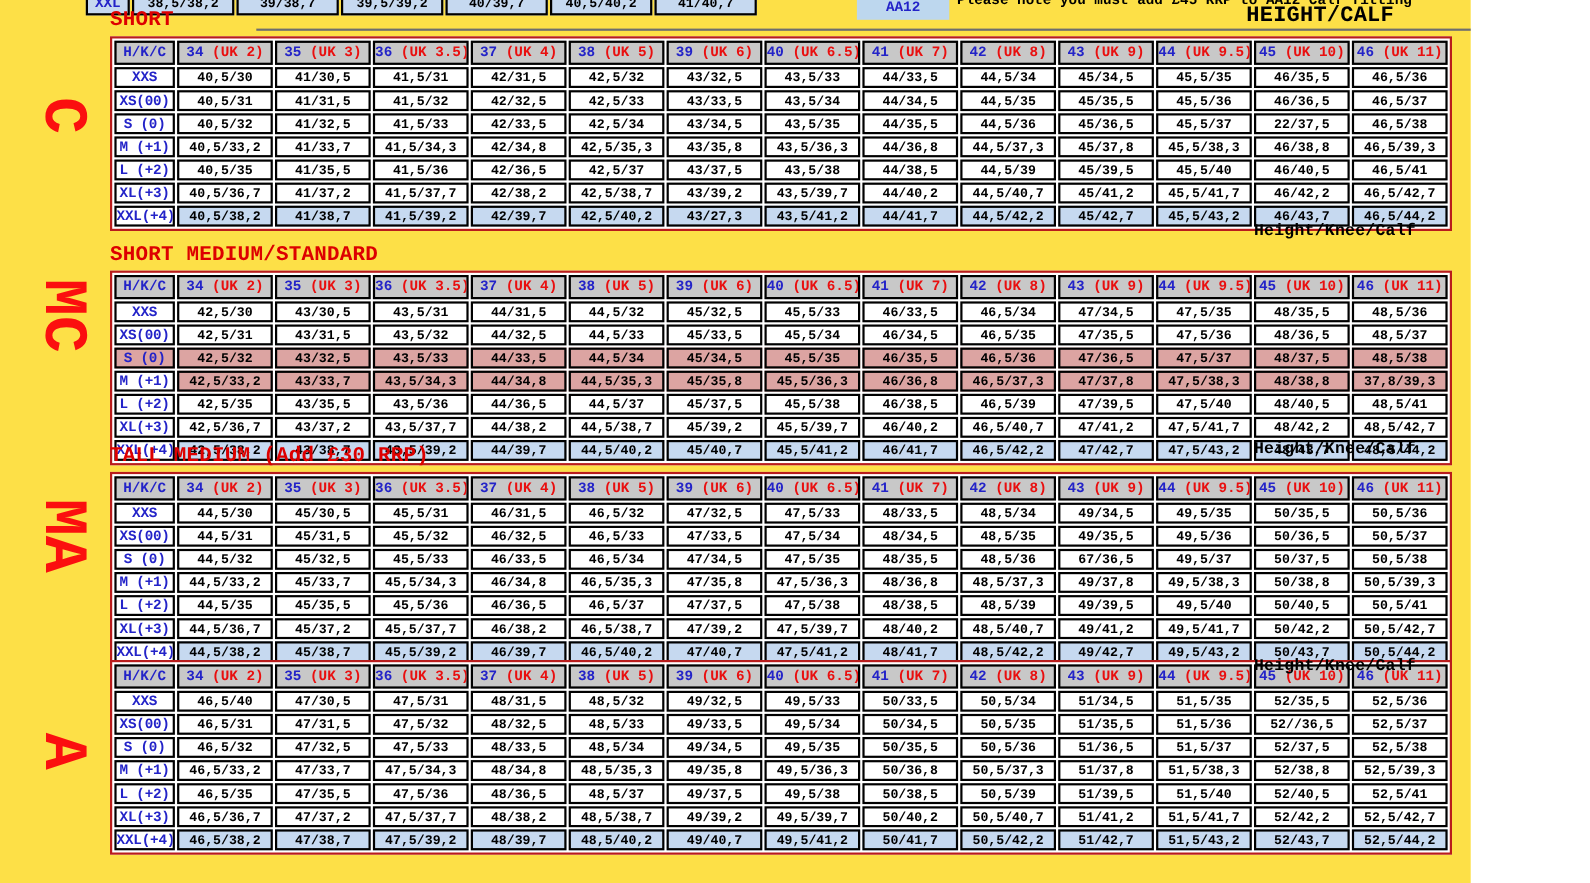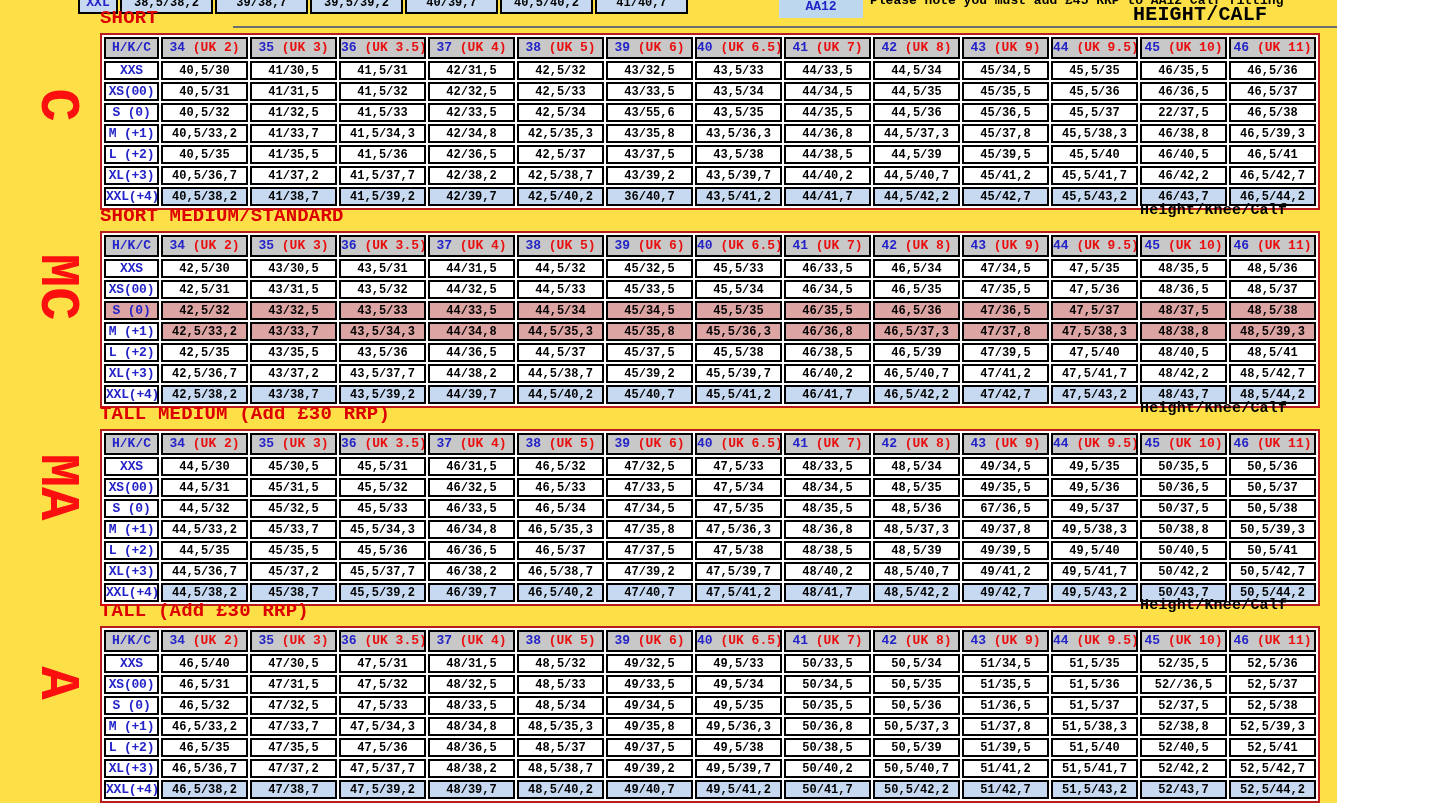--- a/index.html
+++ b/index.html
@@ -136,21 +136,21 @@
               <td class="bg-plain">46/36,5</td>
               <td class="bg-plain">46,5/37</td>
             </tr>
             <tr>
               <th class="bg-plain">S (0)</th>
               <td class="bg-plain">40,5/32</td>
               <td class="bg-plain">41/32,5</td>
               <td class="bg-plain">41,5/33</td>
               <td class="bg-plain">42/33,5</td>
               <td class="bg-plain">42,5/34</td>
-              <td class="bg-plain">43/55,6</td>
+              <td class="bg-plain">43/34,5</td>
               <td class="bg-plain">43,5/35</td>
               <td class="bg-plain">44/35,5</td>
               <td class="bg-plain">44,5/36</td>
               <td class="bg-plain">45/36,5</td>
               <td class="bg-plain">45,5/37</td>
               <td class="bg-plain">22/37,5</td>
               <td class="bg-plain">46,5/38</td>
             </tr>
             <tr>
               <th class="bg-plain">M (+1)</th>
@@ -200,33 +200,33 @@
               <td class="bg-plain">46/42,2</td>
               <td class="bg-plain">46,5/42,7</td>
             </tr>
             <tr>
               <th class="bg-plain">XXL(+4)</th>
               <td class="bg-blue">40,5/38,2</td>
               <td class="bg-blue">41/38,7</td>
               <td class="bg-blue">41,5/39,2</td>
               <td class="bg-blue">42/39,7</td>
               <td class="bg-blue">42,5/40,2</td>
-              <td class="bg-blue">36/40,7</td>
+              <td class="bg-blue">43/27,3</td>
               <td class="bg-blue">43,5/41,2</td>
               <td class="bg-blue">44/41,7</td>
               <td class="bg-blue">44,5/42,2</td>
               <td class="bg-blue">45/42,7</td>
               <td class="bg-blue">45,5/43,2</td>
               <td class="bg-blue">46/43,7</td>
               <td class="bg-blue">46,5/44,2</td>
             </tr>
           </tbody>
         </table>
       </div>
-      <div class="sec" style="top: 205px;">
+      <div class="sec" style="top: 220px;">
         <div class="sec-title">SHORT MEDIUM/STANDARD</div>
         <table class="size">
           <colgroup>
             <col style="width: 55px;">
             <col style="width: 87px;">
             <col style="width: 87px;">
             <col style="width: 87px;">
             <col style="width: 87px;">
             <col style="width: 87px;">
             <col style="width: 87px;">
@@ -312,21 +312,21 @@
               <td class="bg-pink">43,5/34,3</td>
               <td class="bg-pink">44/34,8</td>
               <td class="bg-pink">44,5/35,3</td>
               <td class="bg-pink">45/35,8</td>
               <td class="bg-pink">45,5/36,3</td>
               <td class="bg-pink">46/36,8</td>
               <td class="bg-pink">46,5/37,3</td>
               <td class="bg-pink">47/37,8</td>
               <td class="bg-pink">47,5/38,3</td>
               <td class="bg-pink">48/38,8</td>
-              <td class="bg-pink">48,5/39,3</td>
+              <td class="bg-pink">37,8/39,3</td>
             </tr>
             <tr>
               <th class="bg-plain">L (+2)</th>
               <td class="bg-plain">42,5/35</td>
               <td class="bg-plain">43/35,5</td>
               <td class="bg-plain">43,5/36</td>
               <td class="bg-plain">44/36,5</td>
               <td class="bg-plain">44,5/37</td>
               <td class="bg-plain">45/37,5</td>
               <td class="bg-plain">45,5/38</td>
@@ -519,21 +519,20 @@
               <td class="bg-blue">48,5/42,2</td>
               <td class="bg-blue">49/42,7</td>
               <td class="bg-blue">49,5/43,2</td>
               <td class="bg-blue">50/43,7</td>
               <td class="bg-blue">50,5/44,2</td>
             </tr>
           </tbody>
         </table>
       </div>
       <div class="sec" style="top: 600px;">
-        <div class="sec-title">TALL (Add £30 RRP)</div>
         <table class="size">
           <colgroup>
             <col style="width: 55px;">
             <col style="width: 87px;">
             <col style="width: 87px;">
             <col style="width: 87px;">
             <col style="width: 87px;">
             <col style="width: 87px;">
             <col style="width: 87px;">
             <col style="width: 87px;">

